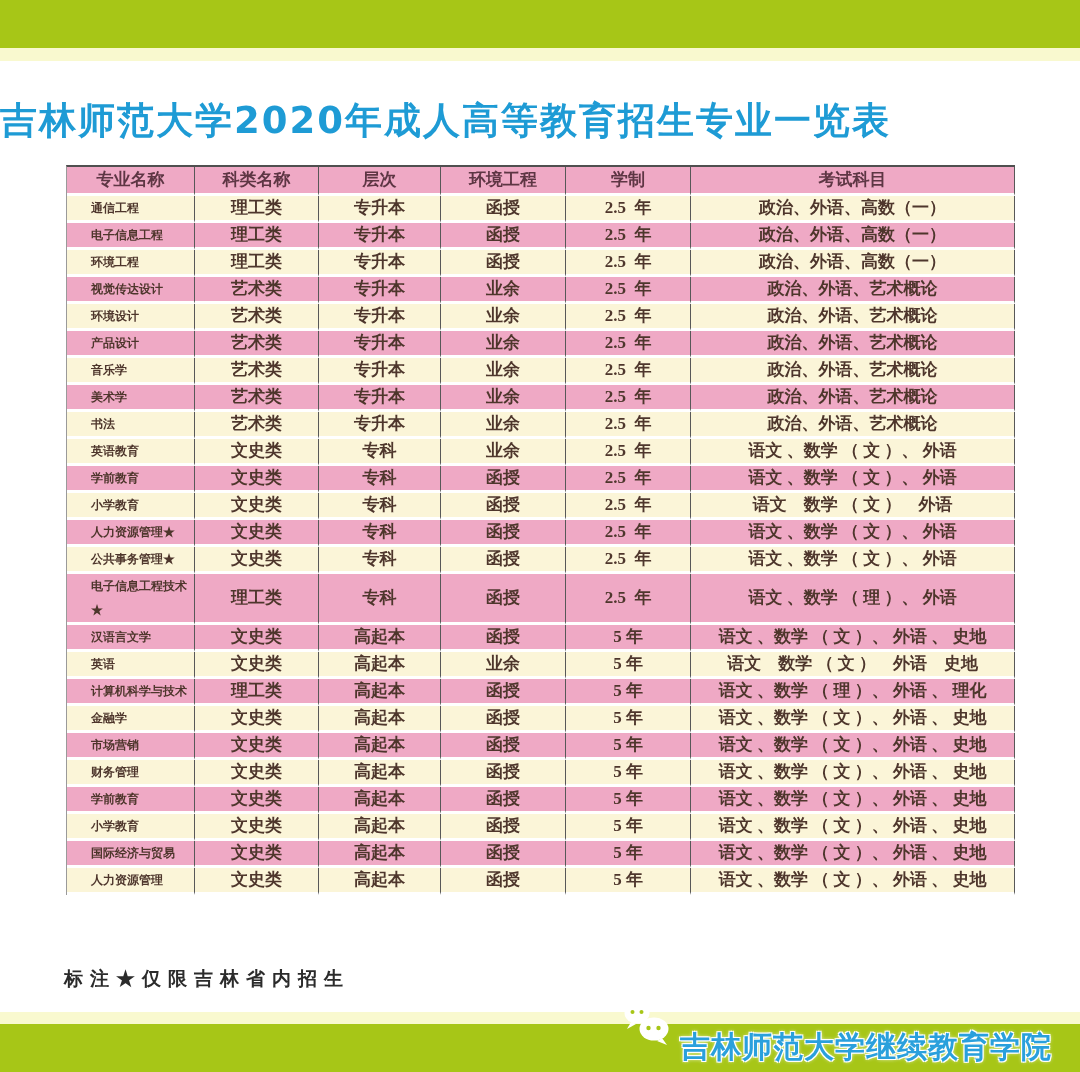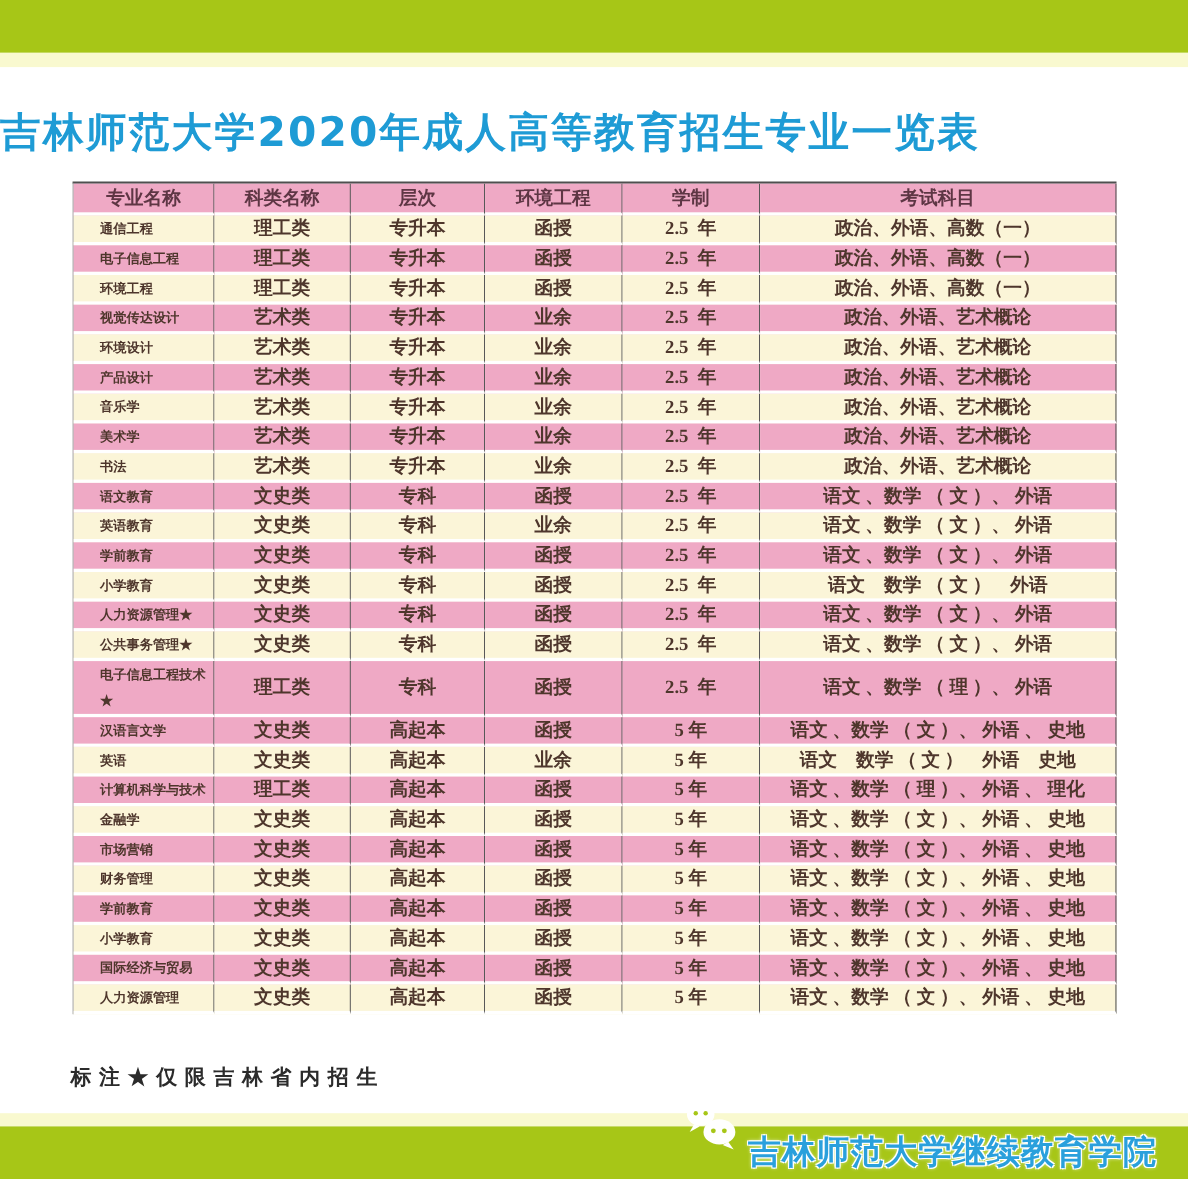--- a/index.html
+++ b/index.html
@@ -150,28 +150,20 @@
           <td>政治、外语、艺术概论</td>
         </tr>
         <tr class="cream">
           <td>书法</td>
           <td>艺术类</td>
           <td>专升本</td>
           <td>业余</td>
           <td>2.5  年</td>
           <td>政治、外语、艺术概论</td>
         </tr>
-        <tr class="pink">
-          <td>语文教育</td>
-          <td>文史类</td>
-          <td>专科</td>
-          <td>函授</td>
-          <td>2.5  年</td>
-          <td>语文 、数学 （ 文 ）、 外语</td>
-        </tr>
         <tr class="cream">
           <td>英语教育</td>
           <td>文史类</td>
           <td>专科</td>
           <td>业余</td>
           <td>2.5  年</td>
           <td>语文 、数学 （ 文 ）、 外语</td>
         </tr>
         <tr class="pink">
           <td>学前教育</td>

